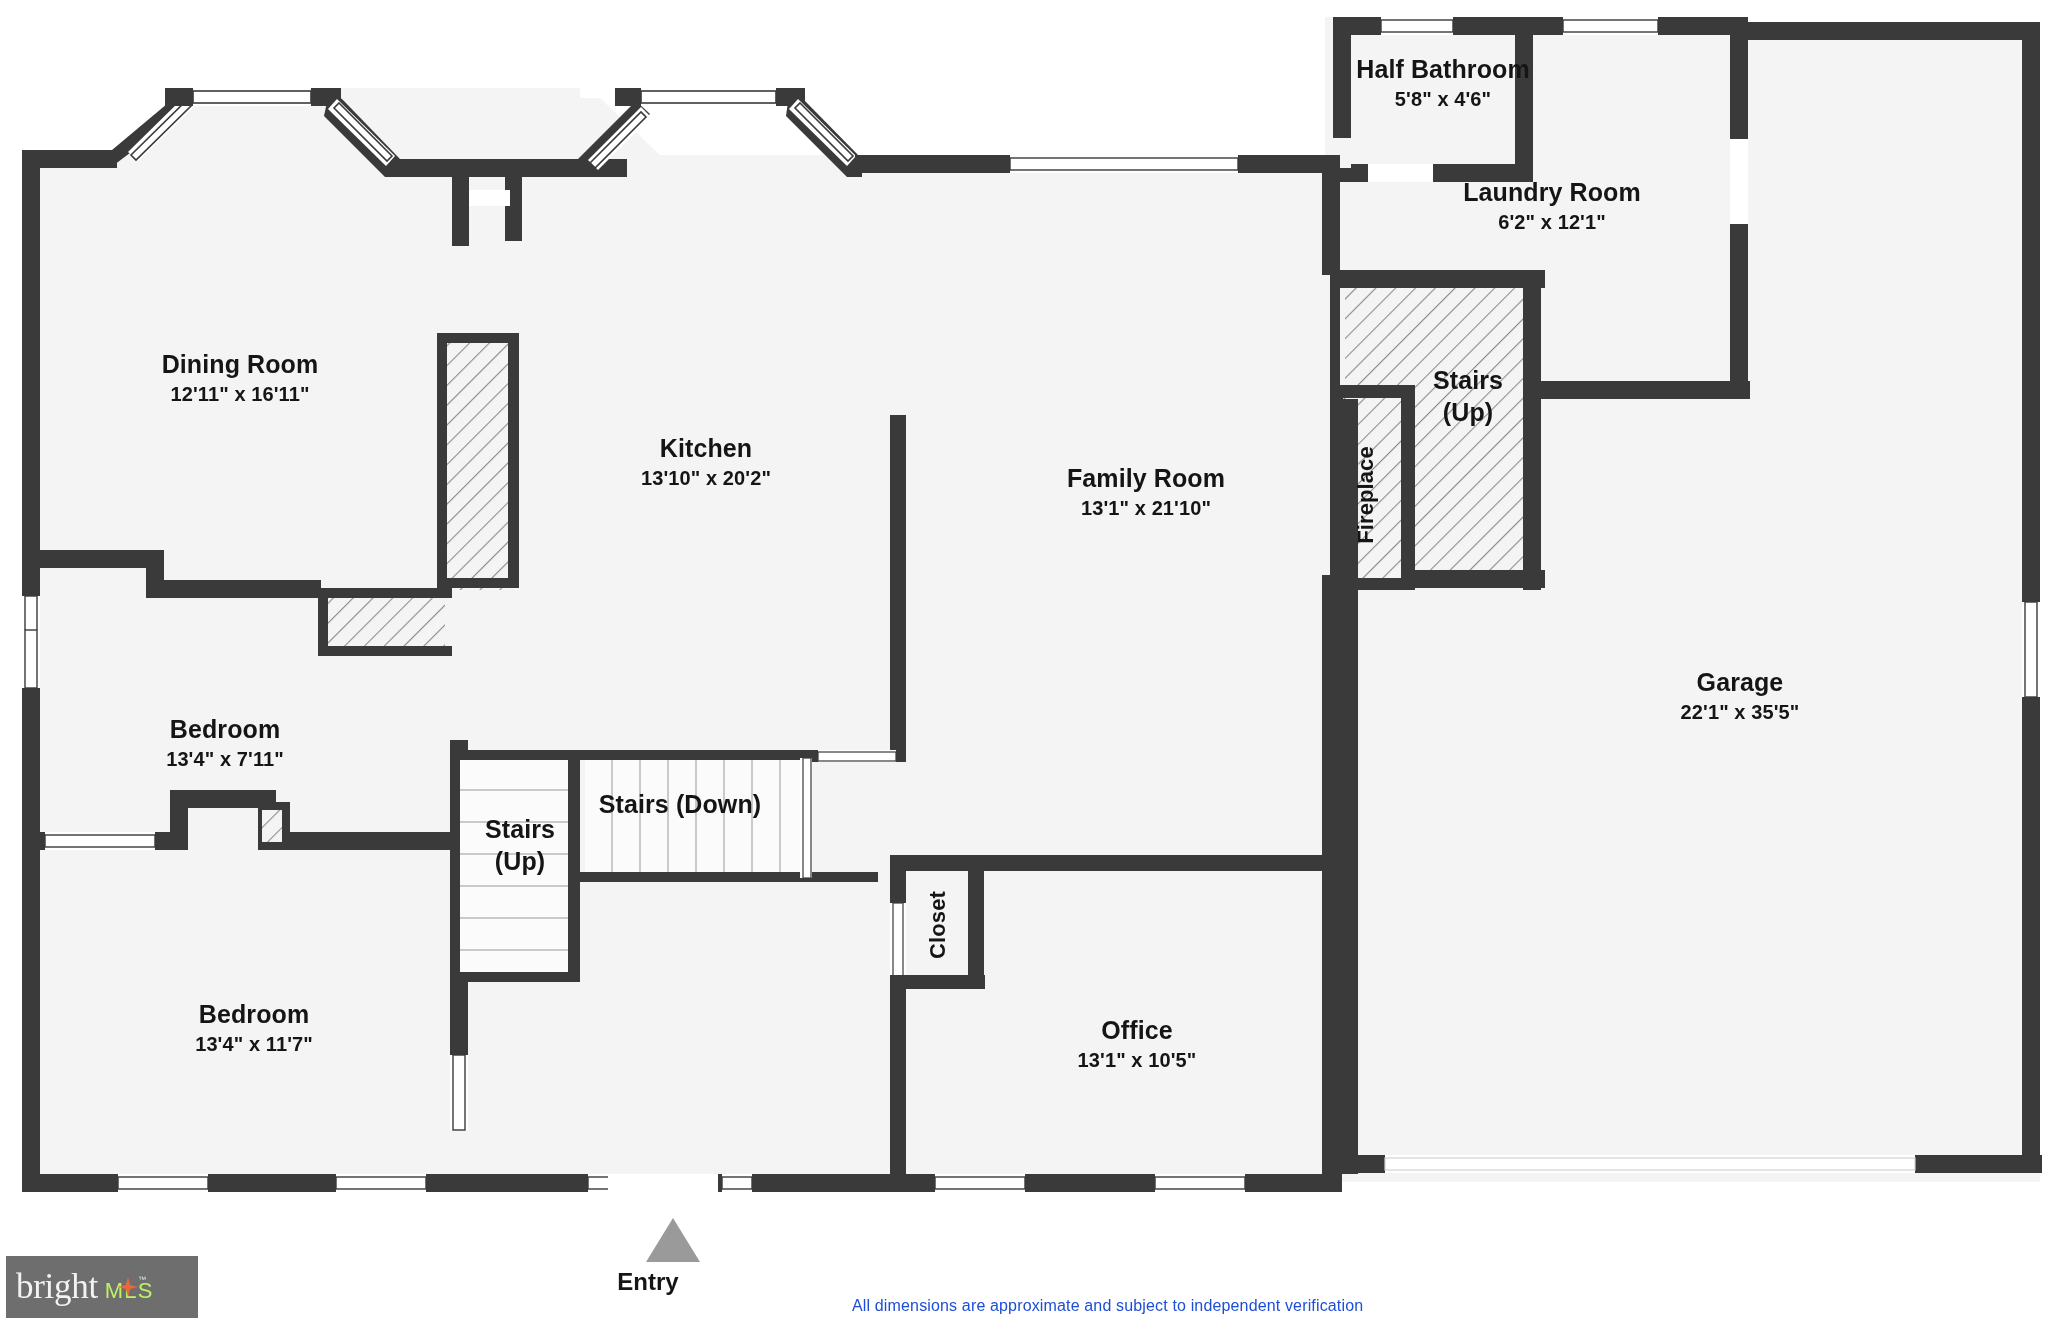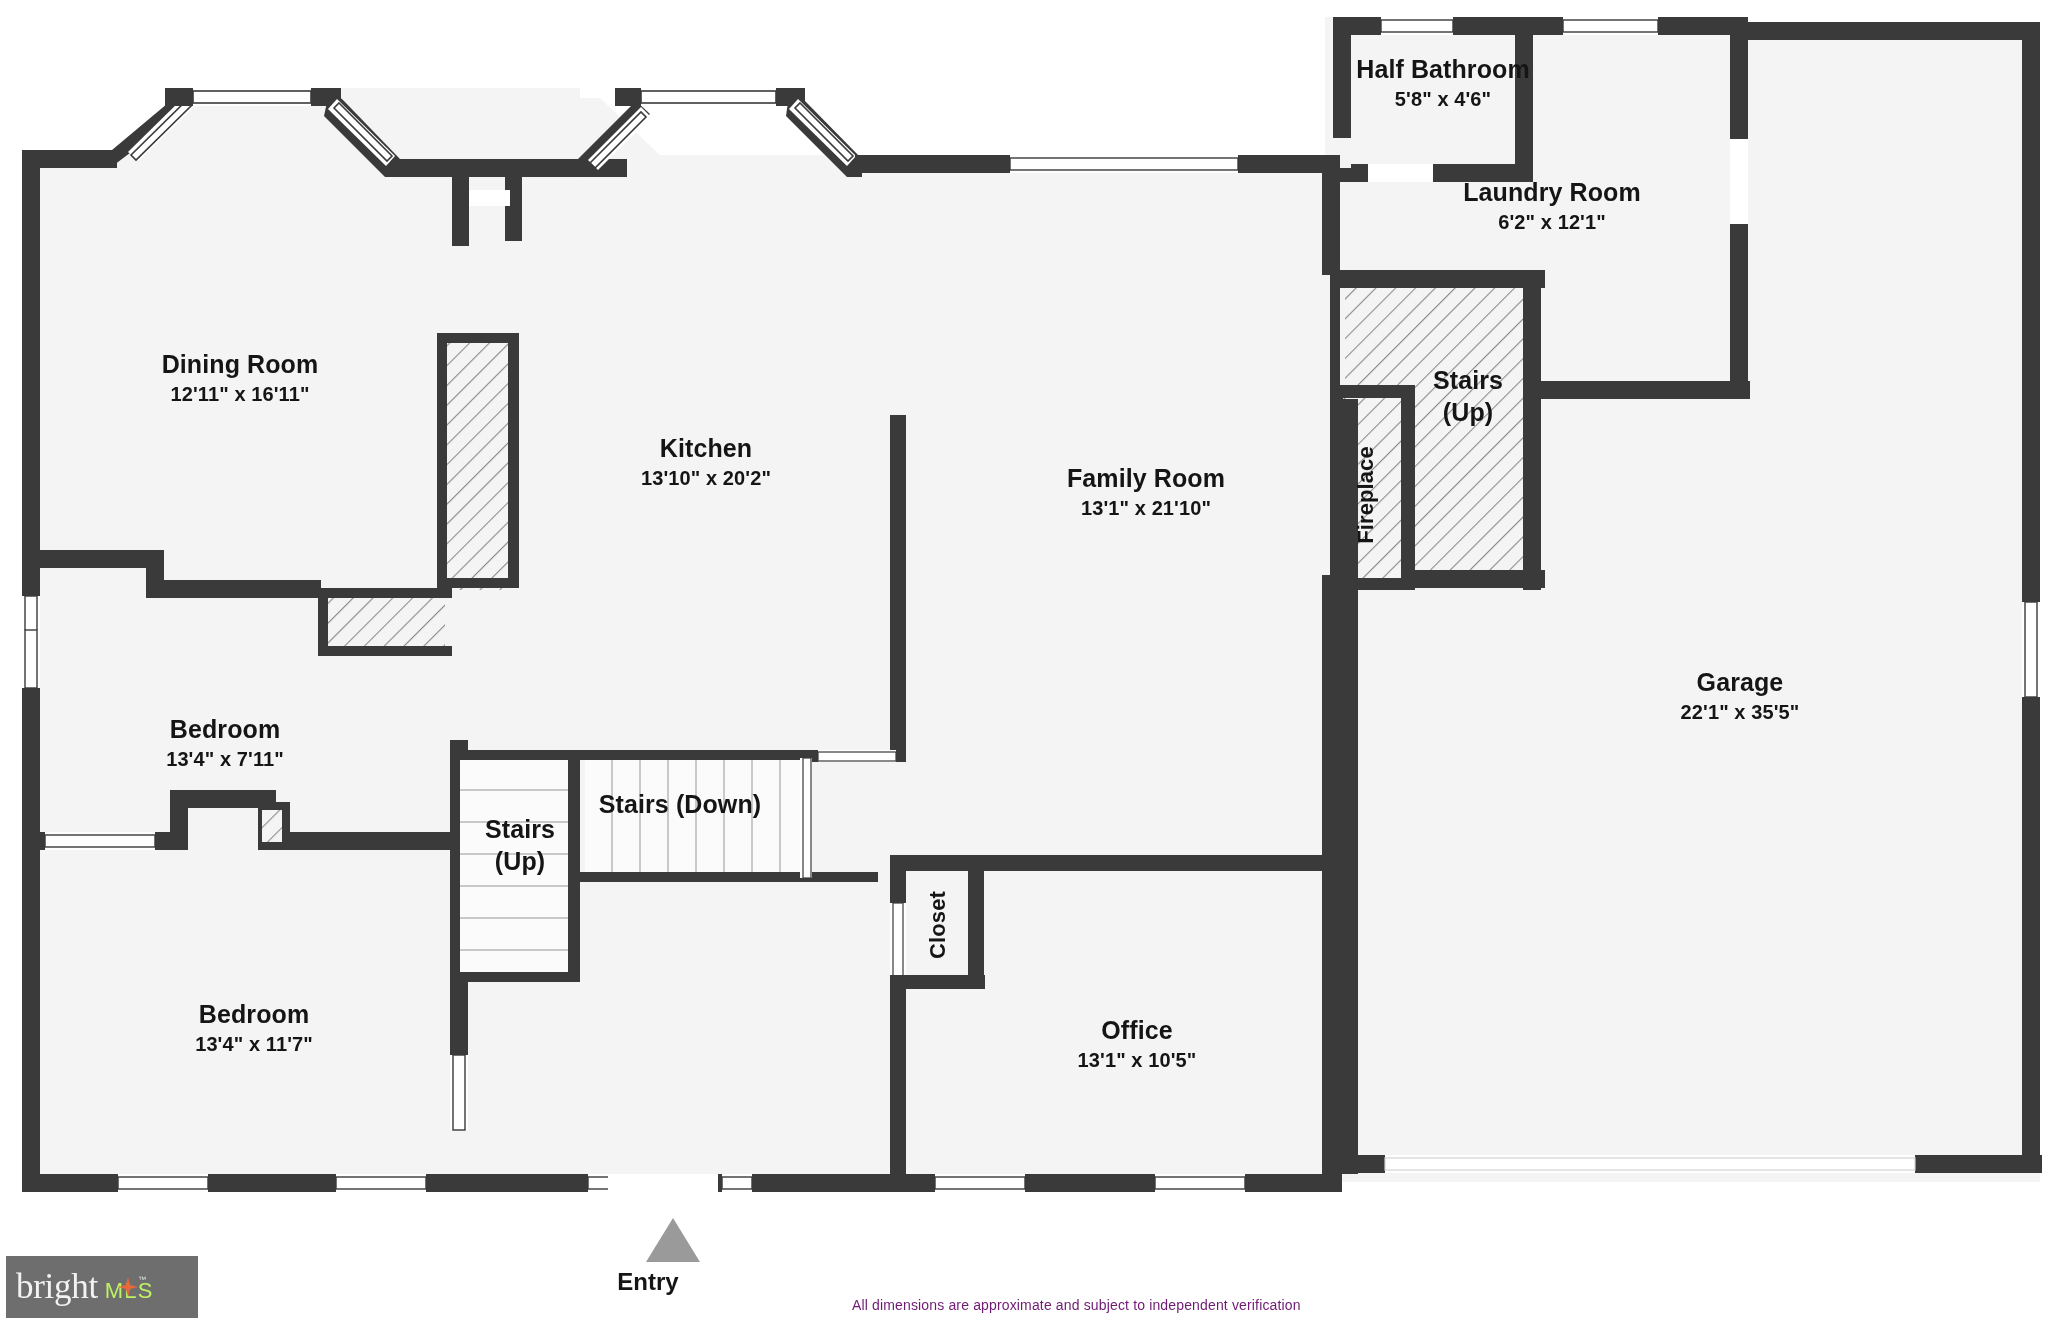--- a/index.html
+++ b/index.html
@@ -17,21 +17,21 @@
                 line-height:1.18; white-space:nowrap; }
   .room-label .rname { font-weight:700; font-size:25px; letter-spacing:.1px; display:block; }
   .room-label .rdim  { font-weight:700; font-size:20px; letter-spacing:.1px; display:block; margin-top:3px; }
   .room-label.two-line .rname { font-size:25px; }
 
   .label-rot { transform-origin:center center; }
 
   .entry-label { position:absolute; font-weight:700; font-size:24px; color:#151515; text-align:center; }
 
   .disclaimer { position:absolute; font-family:"Liberation Sans", sans-serif;
-                font-size:14px; color:#701a75; letter-spacing:.15px; white-space:nowrap; }
+                font-size:16px; color:#1d4ed8; letter-spacing:.15px; white-space:nowrap; }
 
   
   #mls-logo { position:absolute; left:6px; top:1256px; width:192px; height:62px;
               background:#6e6e6e; display:flex; align-items:center; }
   #mls-logo .logo-inner { display:flex; align-items:baseline; padding-left:10px; position:relative; }
   #mls-logo .bright { font-family:"Liberation Serif", serif; font-size:35px; color:#f2f2f2;
                       letter-spacing:-.3px; font-weight:400; position:relative; }
   #mls-logo .mls { font-family:"Liberation Sans", sans-serif; font-size:22px; color:#bef264;
                    letter-spacing:1.2px; margin-left:7px; }
   #mls-logo .star { position:absolute; left:112px; top:10px; width:20px; height:20px; }

